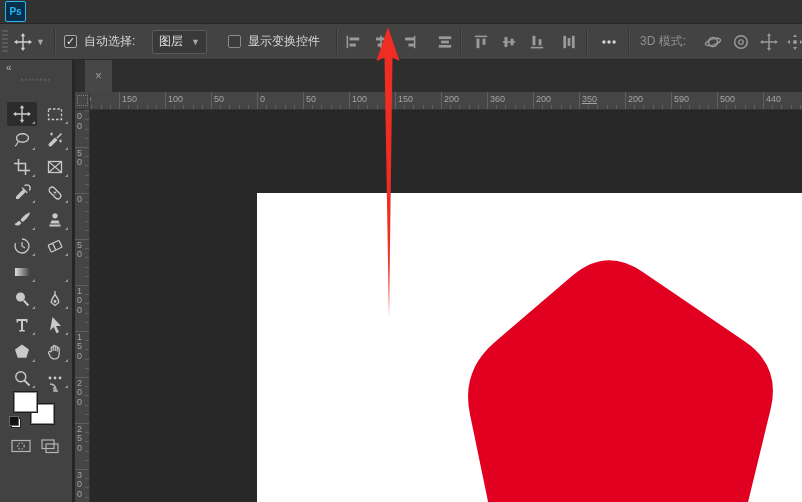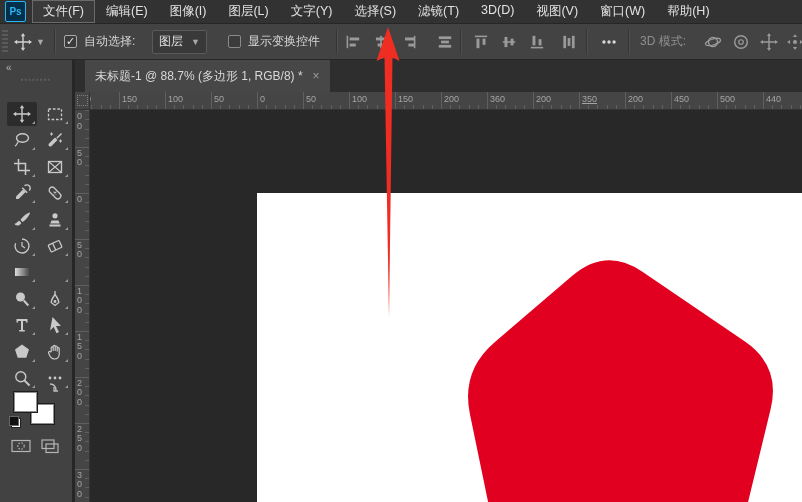--- a/index.html
+++ b/index.html
@@ -66,33 +66,20 @@
   
   #arrow-svg{position:absolute;left:0;top:0;z-index:60;pointer-events:none;}
 </style>
 </head>
 <body>
 
 <div id="app">
 
   <div id="menubar">
     <div id="ps-logo">Ps</div>
-    <div id="menu-items" style="display:flex;">
-        <div class="menu-item hl">文件(F)</div>
-        <div class="menu-item">编辑(E)</div>
-        <div class="menu-item">图像(I)</div>
-        <div class="menu-item">图层(L)</div>
-        <div class="menu-item">文字(Y)</div>
-        <div class="menu-item">选择(S)</div>
-        <div class="menu-item">滤镜(T)</div>
-        <div class="menu-item">3D(D)</div>
-        <div class="menu-item">视图(V)</div>
-        <div class="menu-item">窗口(W)</div>
-        <div class="menu-item">帮助(H)</div>
-      </div>
   </div>
 
   <div id="optionsbar">
     <div class="grip"></div>
     <div class="ob" style="left:14px;gap:4px;">
       <svg class="" width="18" height="18" viewBox="0 0 18 18">
         <path d="M9 2.2v13.6M2.2 9h13.6" stroke="#cfcfcf" stroke-width="1.4"></path>
         <path d="M9 0l2.2 3.2H6.8zM9 18l2.2-3.2H6.8zM0 9l3.2-2.2v4.4zM18 9l-3.2-2.2v4.4z" fill="#cfcfcf"></path>
       </svg>
       <span class="chev">▼</span>
@@ -340,21 +327,20 @@
       </svg>
     <svg style="position:absolute;left:40px;top:378px;" width="20" height="16" viewBox="0 0 20 16">
       <rect x="2" y="2" width="12" height="8.5" fill="none" stroke="#b5b5b5" stroke-width="1.2"></rect>
       <rect x="6" y="6" width="12" height="8.5" fill="none" stroke="#b5b5b5" stroke-width="1.2"></rect>
       </svg>
   </div>
 
   <div id="gapstrip"></div>
   <div id="tabbar">
     <div id="doc-tab">
-      <span>未标题-1 @ 88.7% (多边形 1, RGB/8) *</span>
       <span id="tab-close">×</span>
     </div>
   </div>
   <div id="ruler-corner">
       <i></i>
     </div>
   <div id="h-ruler">
       <div class="hlabel" style="left: -14px;">200</div>
       <div class="hminor" style="left: 1.4px;"></div>
       <div class="hminor" style="left: 10.6px;"></div>
@@ -425,21 +411,21 @@
       <div class="hminor" style="left: 507.4px;"></div>
       <div class="hminor" style="left: 516.6px;"></div>
       <div class="hminor" style="left: 525.8px;"></div>
       <div class="htick" style="left: 535px;"></div>
       <div class="hlabel" style="left: 538px;">200</div>
       <div class="hminor" style="left: 544.2px;"></div>
       <div class="hminor" style="left: 553.4px;"></div>
       <div class="hminor" style="left: 562.6px;"></div>
       <div class="hminor" style="left: 571.8px;"></div>
       <div class="htick" style="left: 581px;"></div>
-      <div class="hlabel" style="left: 584px;">450</div>
+      <div class="hlabel" style="left: 584px;">590</div>
       <div class="hminor" style="left: 590.2px;"></div>
       <div class="hminor" style="left: 599.4px;"></div>
       <div class="hminor" style="left: 608.6px;"></div>
       <div class="hminor" style="left: 617.8px;"></div>
       <div class="htick" style="left: 627px;"></div>
       <div class="hlabel" style="left: 630px;">500</div>
       <div class="hminor" style="left: 636.2px;"></div>
       <div class="hminor" style="left: 645.4px;"></div>
       <div class="hminor" style="left: 654.6px;"></div>
       <div class="hminor" style="left: 663.8px;"></div>

